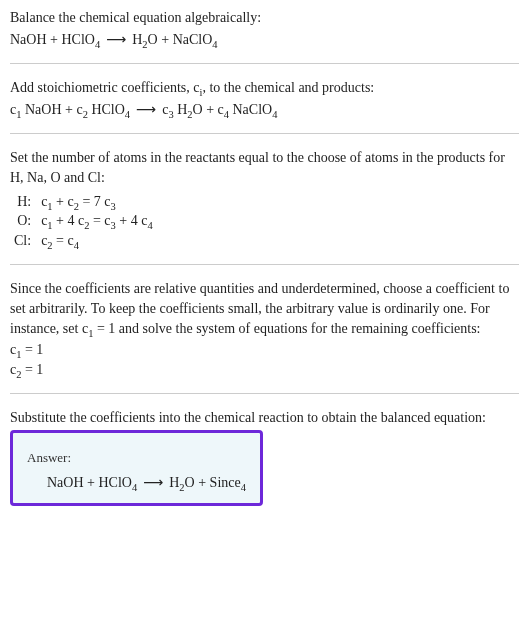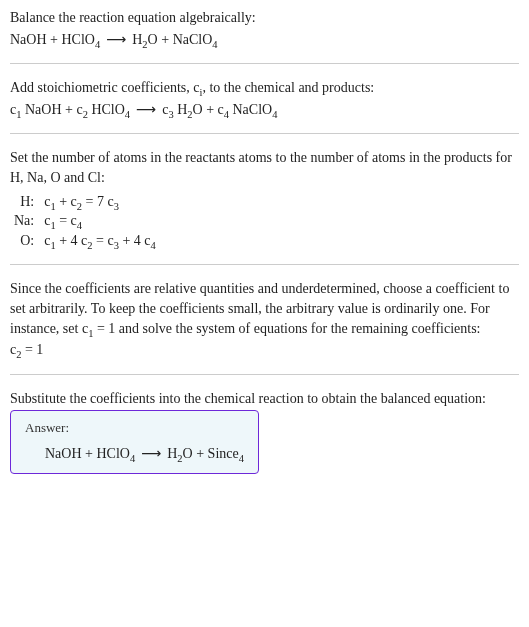--- a/index.html
+++ b/index.html
@@ -51,84 +51,85 @@
     }
     .coef-list {
       margin-top: 2px;
     }
     .coef-list div {
       padding: 0;
     }
     .answer-box {
       display: inline-block;
       background: #eef7fa;
-      border: 1px solid #6d28d9;
+      border: 3px solid #6d28d9;
       border-radius: 4px;
-      padding: 8px 14px 10px 14px;
+      padding: 16px 14px 10px 14px;
       margin-top: 2px;
     }
     .answer-box .answer-label {
       font-size: 13px;
       color: #333;
       margin-bottom: 6px;
     }
     .answer-box .answer-eq {
       padding-left: 20px;
     }
   </style>
 </head>
 <body>
 
 <div class="section">
-  <div>Balance the reaction equation algebraically:</div>
+  <div>Balance the chemical equation algebraically:</div>
   <div class="equation">
     <span>NaOH</span><span> + </span><span><span>HClO</span><span class="sub">4</span></span><span class="arrow">⟶</span><span><span>H</span><span class="sub">2</span><span>O</span></span><span> + </span><span><span>NaClO</span><span class="sub">4</span></span>
   </div>
 </div>
 
 <hr class="divider">
 
 <div class="section">
   <div>
     <span>Add stoichiometric coefficients, </span><span class="italic"><span>c</span><span class="sub">i</span></span><span>, to the chemical and products:</span>
   </div>
   <div class="equation">
     <span class="italic"><span>c</span><span class="sub">1</span></span><span> NaOH + </span><span class="italic"><span>c</span><span class="sub">2</span></span><span> HClO</span><span class="sub">4</span><span class="arrow">⟶</span><span class="italic"><span>c</span><span class="sub">3</span></span><span> H</span><span class="sub">2</span><span>O + </span><span class="italic"><span>c</span><span class="sub">4</span></span><span> NaClO</span><span class="sub">4</span>
   </div>
 </div>
 
 <hr class="divider">
 
 <div class="section">
-  <div>Set the number of atoms in the reactants atoms to the number of atoms in the products for H, Na, O and Cl:</div>
+  <div>Set the number of atoms in the reactants equal to the choose of atoms in the products for H, Na, O and Cl:</div>
   <table class="atom-table">
     <tbody>
         <tr>
       <td>H:</td>
       <td><span class="italic"><span>c</span><span class="sub">1</span></span><span> + c</span><span class="sub italic">2</span><span> = 7 c</span><span class="sub italic">3</span></td>
     </tr>
     <tr>
-      <td>Na:</td>
-      <td><span class="italic"><span>c</span><span class="sub">1</span></span><span> = c</span><span class="sub italic">4</span></td>
+      <td>O:</td>
+      <td><span class="italic"><span>c</span><span class="sub">1</span></span><span> + 4 c</span><span class="sub italic">2</span><span> = c</span><span class="sub italic">3</span><span> + 4 c</span><span class="sub italic">4</span></td>
     </tr>
     <tr>
-      <td>O:</td>
-      <td><span class="italic"><span>c</span><span class="sub">1</span></span><span> + 4 c</span><span class="sub italic">2</span><span> = c</span><span class="sub italic">3</span><span> + 4 c</span><span class="sub italic">4</span></td>
+      <td>Cl:</td>
+      <td><span class="italic"><span>c</span><span class="sub">2</span></span><span> = c</span><span class="sub italic">4</span></td>
     </tr>
   </tbody>
     </table>
 </div>
 
 <hr class="divider">
 
 <div class="section">
   <div>
     <span>Since the coefficients are relative quantities and underdetermined, choose a coefficient to set arbitrarily. To keep the coefficients small, the arbitrary value is ordinarily one. For instance, set </span><span class="italic"><span>c</span><span class="sub">1</span></span><span> = 1 and solve the system of equations for the remaining coefficients:</span>
   </div>
   <div class="coef-list">
+    <div><span class="italic"><span>c</span><span class="sub">1</span></span><span> = 1</span></div>
     <div><span class="italic"><span>c</span><span class="sub">2</span></span><span> = 1</span></div>
   </div>
 </div>
 
 <hr class="divider">
 
 <div class="section">
   <div>Substitute the coefficients into the chemical reaction to obtain the balanced equation:</div>
   <div class="answer-box">
     <div class="answer-label">Answer:</div>

